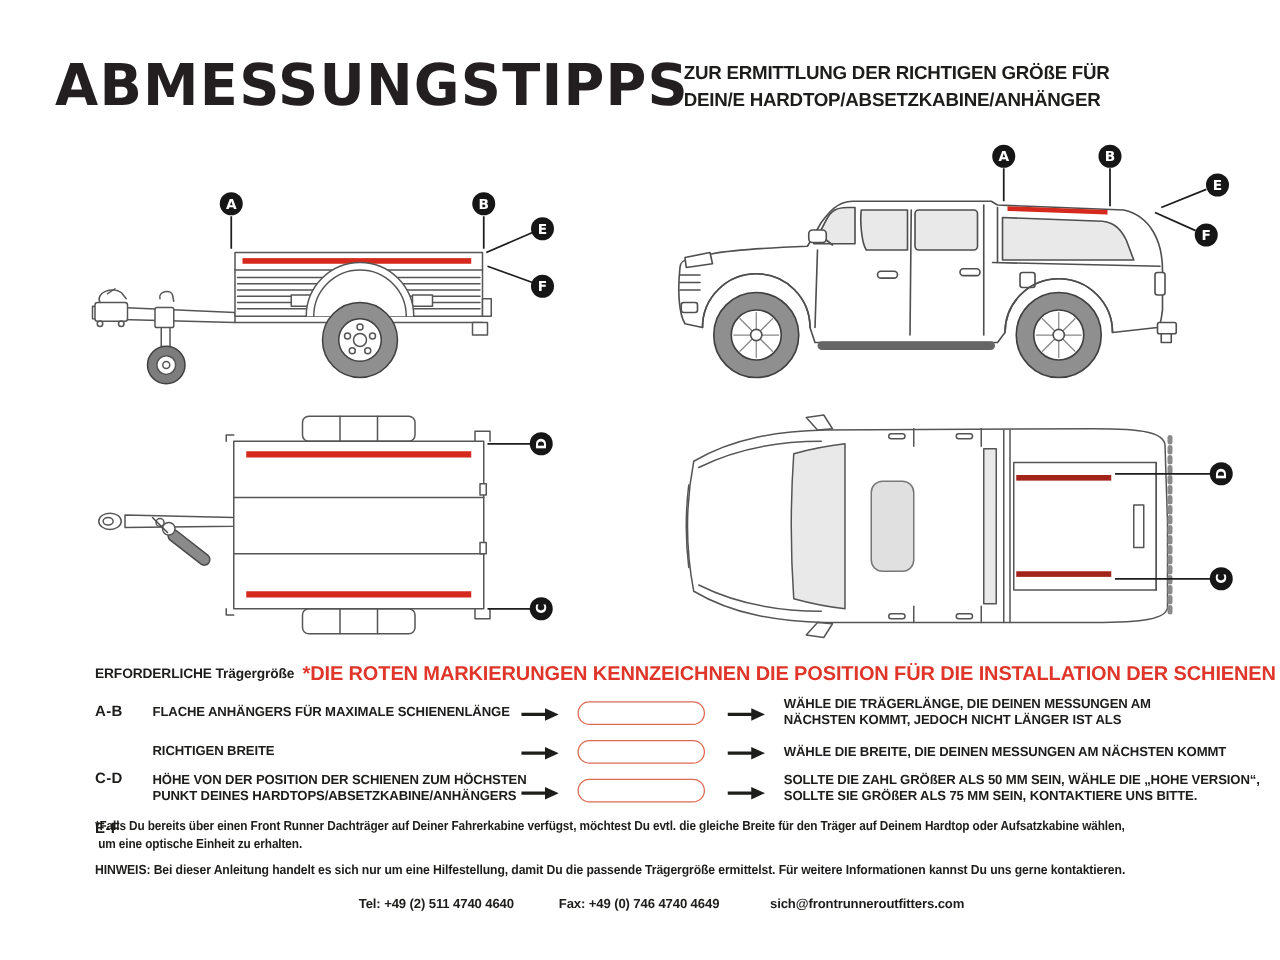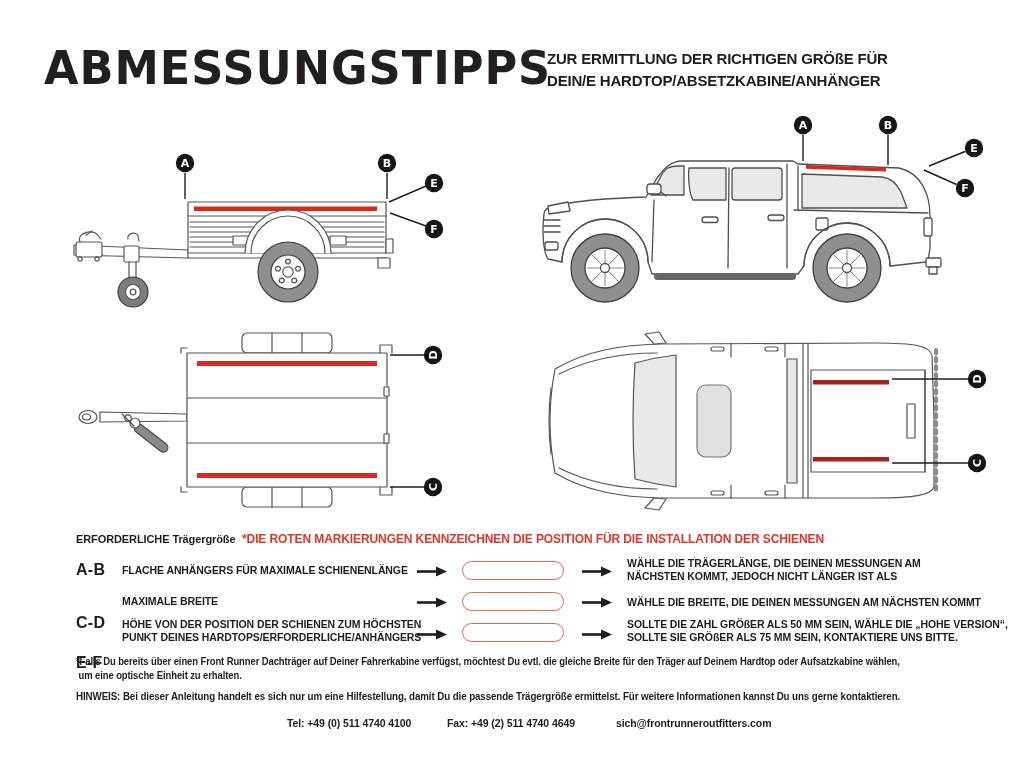--- a/index.html
+++ b/index.html
@@ -17,21 +17,21 @@
     left:547px;top:48px;font-weight:bold;font-size:15px;line-height:21.5px;
     letter-spacing:-.2px;white-space:pre-line;color:#1d1d1b;
   }
   .body-txt{font-weight:bold;font-size:10.5px;line-height:13px;letter-spacing:-.1px;}
   .red{color:#e0362a;}
   .pre{white-space:pre-line;}
   .cond{transform:scaleX(.9);transform-origin:0 0;}
   .pill{
     width:100px;height:17px;border:1.5px solid #dd6a52;border-radius:10px;background:#fff;
   }
-  .key{font-size:16px;letter-spacing:.3px;}
+  .key{font-size:12px;letter-spacing:.3px;}
   svg{display:block;}
   svg text{font-family:"DejaVu Sans",sans-serif;font-weight:bold;font-size:11px;fill:#ffffff;}
 </style>
 </head>
 <body>
 
 <div id="title" class="abs">ABMESSUNGSTIPPS</div>
 <div id="subtitle" class="abs">ZUR ERMITTLUNG DER RICHTIGEN GRÖßE FÜR
 DEIN/E HARDTOP/ABSETZKABINE/ANHÄNGER</div>
 
@@ -271,63 +271,63 @@
     <circle cx="442" cy="49" r="9.2" fill="#161616"></circle>
     <text x="442" y="53" text-anchor="middle" transform="rotate(-90 442 49)">D</text>
   </g>
   <g>
     <circle cx="442" cy="133" r="9.2" fill="#161616"></circle>
     <text x="442" y="137" text-anchor="middle" transform="rotate(-90 442 133)">C</text>
   </g>
 </svg>
 
 <div class="abs body-txt" style="left:76px;top:533px;font-size:11px">ERFORDERLICHE Trägergröße</div>
-<div class="abs body-txt red" style="left:242px;top:533px;font-size:12px">*DIE ROTEN MARKIERUNGEN KENNZEICHNEN DIE POSITION FÜR DIE INSTALLATION DER SCHIENEN</div>
+<div class="abs body-txt red" style="left:242px;top:533px;font-size:16px">*DIE ROTEN MARKIERUNGEN KENNZEICHNEN DIE POSITION FÜR DIE INSTALLATION DER SCHIENEN</div>
 
 <div class="abs body-txt key" style="left:76px;top:563px">A-B</div>
 <div class="abs body-txt" style="left:122px;top:564px;width:300px">FLACHE ANHÄNGERS FÜR MAXIMALE SCHIENENLÄNGE</div>
 <svg class="abs" style="left:417px;top:566px" width="30" height="11" viewBox="0 0 30 11">
   <line x1="0" y1="5.5" x2="20" y2="5.5" stroke="#1d1d1b" stroke-width="2.6"></line>
     <polygon points="19,0.5 30,5.5 19,10.5" fill="#1d1d1b"></polygon>
 </svg>
 <div class="abs pill" style="left:462px;top:561px"></div>
 <svg class="abs" style="left:582px;top:566px" width="30" height="11" viewBox="0 0 30 11">
   <line x1="0" y1="5.5" x2="20" y2="5.5" stroke="#1d1d1b" stroke-width="2.6"></line>
     <polygon points="19,0.5 30,5.5 19,10.5" fill="#1d1d1b"></polygon>
 </svg>
 <div class="abs body-txt pre" style="left:627px;top:557px;width:400px">WÄHLE DIE TRÄGERLÄNGE, DIE DEINEN MESSUNGEN AM
 NÄCHSTEN KOMMT, JEDOCH NICHT LÄNGER IST ALS</div>
 
 <div class="abs body-txt key" style="left:76px;top:616px">C-D</div>
-<div class="abs body-txt" style="left:122px;top:595px;width:300px">MAXIMALE BREITE</div>
+<div class="abs body-txt" style="left:122px;top:595px;width:300px">RICHTIGEN BREITE</div>
 <svg class="abs" style="left:417px;top:597px" width="30" height="11" viewBox="0 0 30 11">
   <line x1="0" y1="5.5" x2="20" y2="5.5" stroke="#1d1d1b" stroke-width="2.6"></line>
     <polygon points="19,0.5 30,5.5 19,10.5" fill="#1d1d1b"></polygon>
 </svg>
 <div class="abs pill" style="left:462px;top:592px"></div>
 <svg class="abs" style="left:582px;top:597px" width="30" height="11" viewBox="0 0 30 11">
   <line x1="0" y1="5.5" x2="20" y2="5.5" stroke="#1d1d1b" stroke-width="2.6"></line>
     <polygon points="19,0.5 30,5.5 19,10.5" fill="#1d1d1b"></polygon>
 </svg>
 <div class="abs body-txt pre" style="left:627px;top:596px;width:400px">WÄHLE DIE BREITE, DIE DEINEN MESSUNGEN AM NÄCHSTEN KOMMT</div>
 
 <div class="abs body-txt key" style="left:76px;top:656px">E-F</div>
 <div class="abs body-txt pre" style="left:122px;top:618px;width:310px">HÖHE VON DER POSITION DER SCHIENEN ZUM HÖCHSTEN
-PUNKT DEINES HARDTOPS/ERFORDERLICHE/ANHÄNGERS</div>
+PUNKT DEINES HARDTOPS/ABSETZKABINE/ANHÄNGERS</div>
 <svg class="abs" style="left:417px;top:629px" width="30" height="11" viewBox="0 0 30 11">
   <line x1="0" y1="5.5" x2="20" y2="5.5" stroke="#1d1d1b" stroke-width="2.6"></line>
     <polygon points="19,0.5 30,5.5 19,10.5" fill="#1d1d1b"></polygon>
 </svg>
 <div class="abs pill" style="left:462px;top:623px"></div>
 <svg class="abs" style="left:582px;top:629px" width="30" height="11" viewBox="0 0 30 11">
   <line x1="0" y1="5.5" x2="20" y2="5.5" stroke="#1d1d1b" stroke-width="2.6"></line>
     <polygon points="19,0.5 30,5.5 19,10.5" fill="#1d1d1b"></polygon>
 </svg>
 <div class="abs body-txt pre" style="left:627px;top:618px;width:400px">SOLLTE DIE ZAHL GRÖßER ALS 50 MM SEIN, WÄHLE DIE „HOHE VERSION“,
 SOLLTE SIE GRÖßER ALS 75 MM SEIN, KONTAKTIERE UNS BITTE.</div>
 
 <div class="abs body-txt cond" style="left:76px;top:654px;white-space:pre;line-height:14px">*Falls Du bereits über einen Front Runner Dachträger auf Deiner Fahrerkabine verfügst, möchtest Du evtl. die gleiche Breite für den Träger auf Deinem Hardtop oder Aufsatzkabine wählen,
  um eine optische Einheit zu erhalten.</div>
 <div class="abs body-txt" style="left:76px;top:690px;white-space:pre;transform:scaleX(.93);transform-origin:0 0">HINWEIS: Bei dieser Anleitung handelt es sich nur um eine Hilfestellung, damit Du die passende Trägergröße ermittelst. Für weitere Informationen kannst Du uns gerne kontaktieren.</div>
 
-<div class="abs body-txt" style="left:287px;top:717px">Tel: +49 (0) 511 4740 4100</div>
-<div class="abs body-txt" style="left:447px;top:717px">Fax: +49 (2) 511 4740 4649</div>
+<div class="abs body-txt" style="left:287px;top:717px">Tel: +49 (2) 511 4740 4640</div>
+<div class="abs body-txt" style="left:447px;top:717px">Fax: +49 (0) 746 4740 4649</div>
 <div class="abs body-txt" style="left:616px;top:717px">sich@frontrunneroutfitters.com</div>
 
 </body></html>

